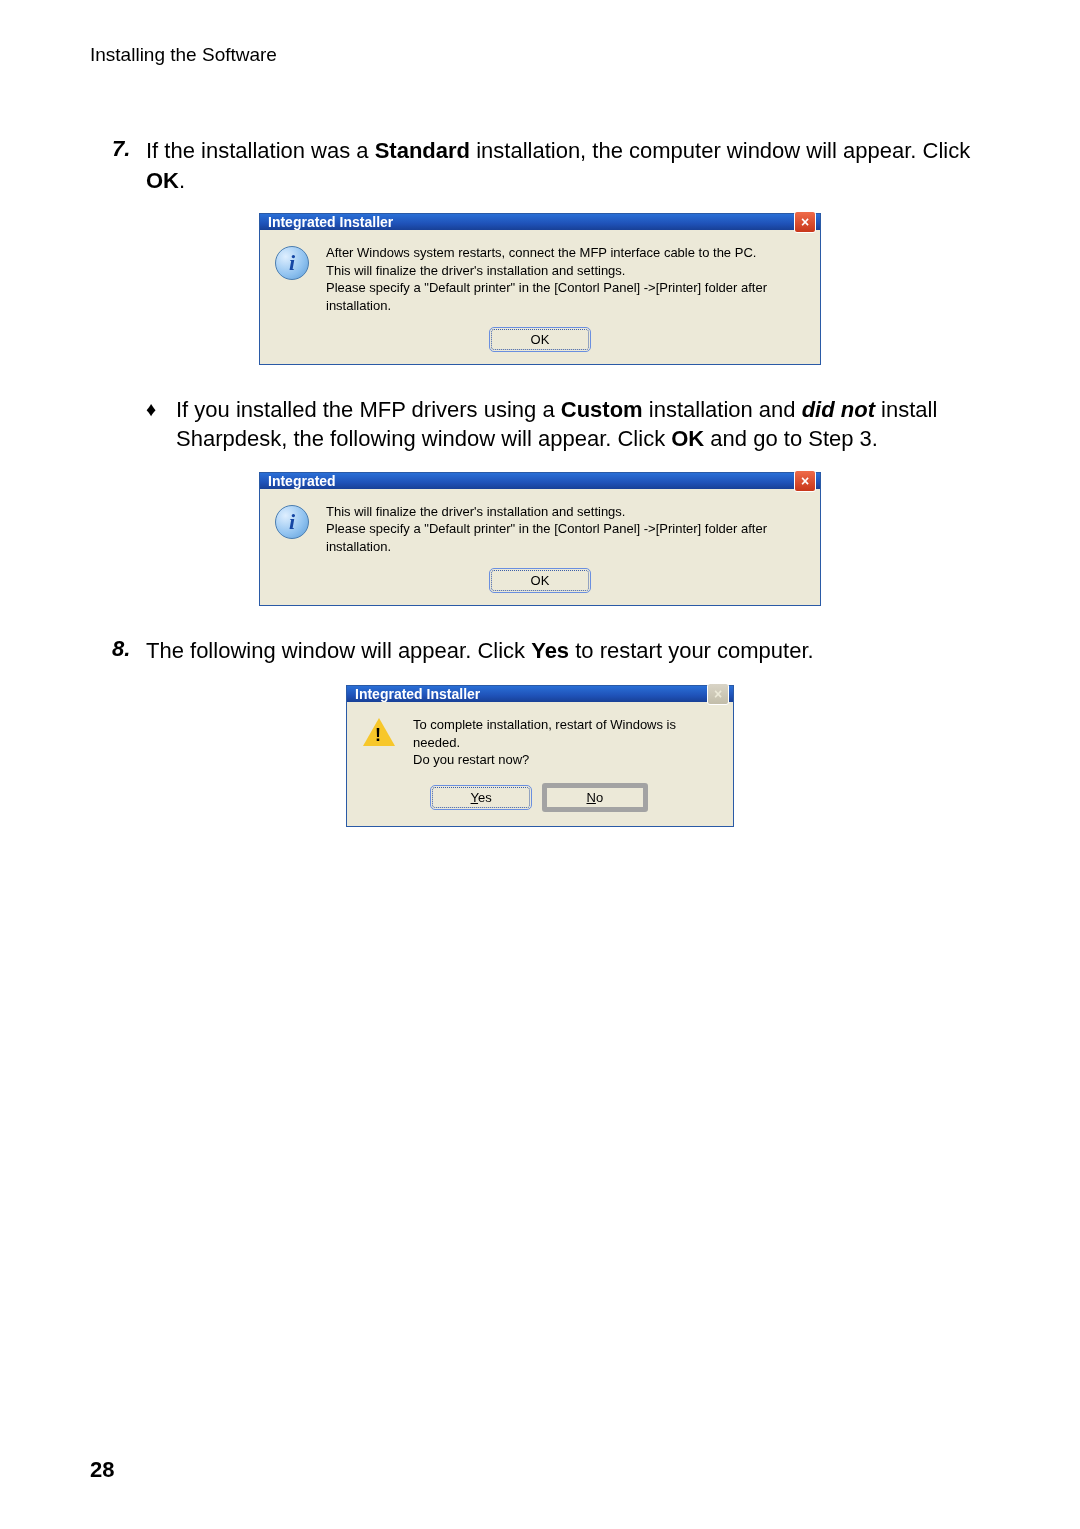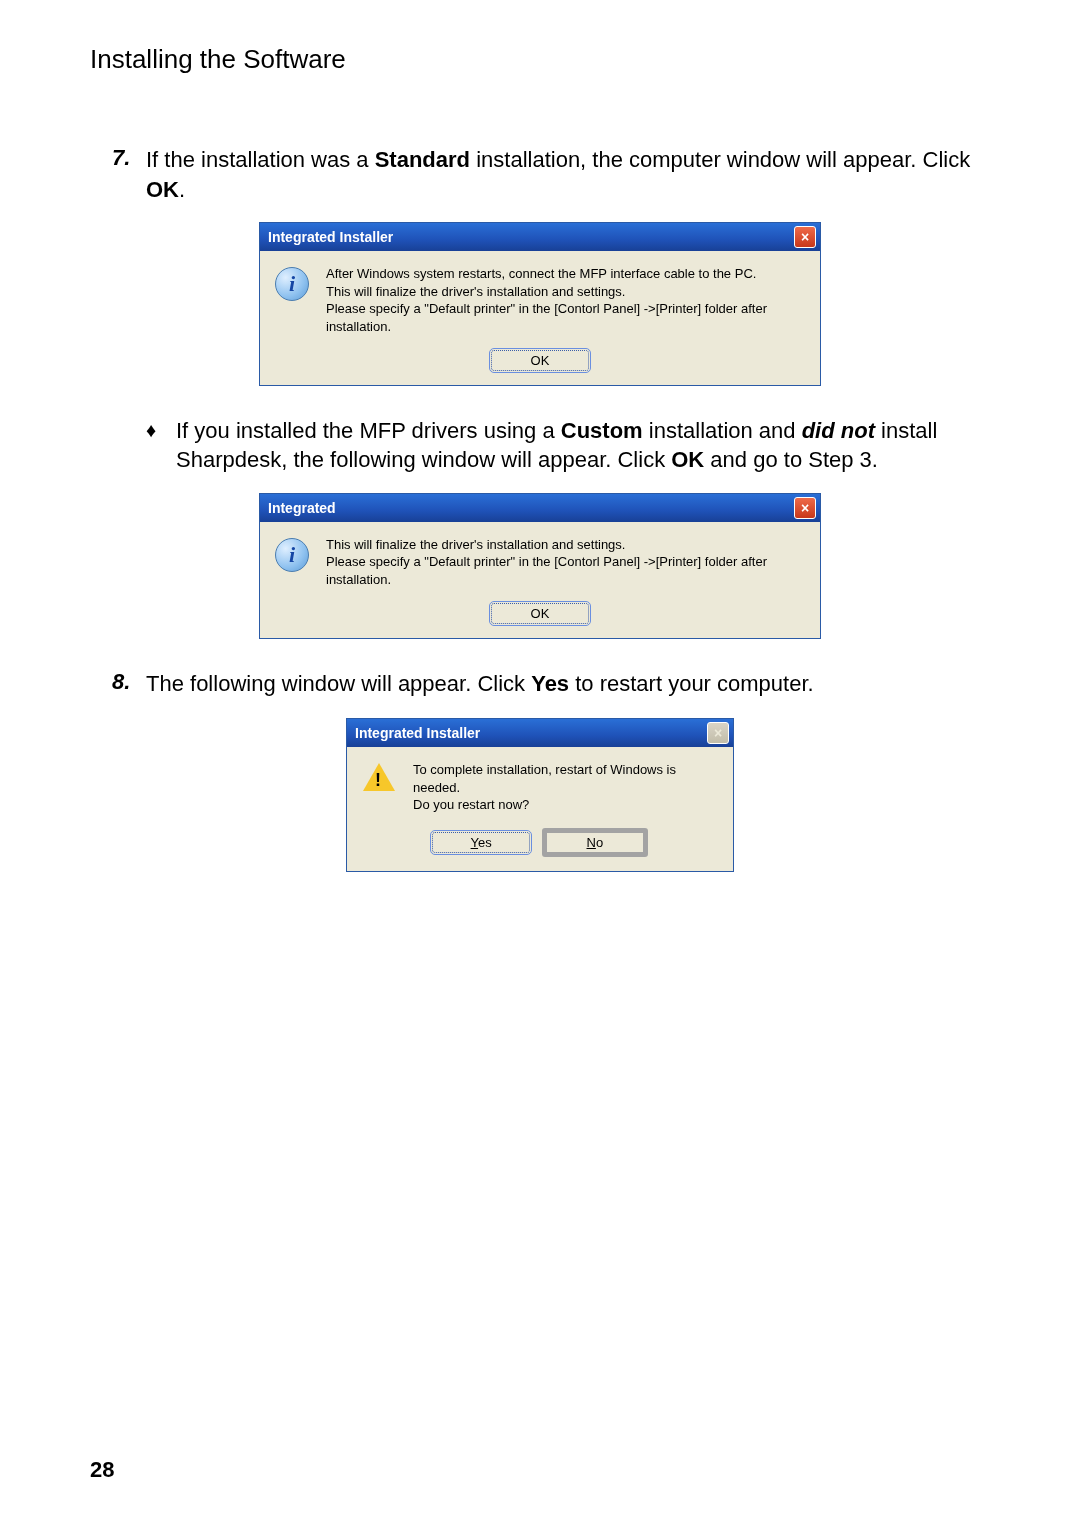--- a/index.html
+++ b/index.html
@@ -10,21 +10,21 @@
     color: #000;
   }
   .page {
     width: 1080px;
     height: 1529px;
     position: relative;
     box-sizing: border-box;
     padding: 44px 90px 0 90px;
   }
   .page-heading {
-    font-size: 26px;
+    font-size: 19px;
     font-weight: 400;
     margin: 0 0 70px 0;
   }
   .step {
     display: flex;
     margin: 0 0 14px 22px;
   }
   .step-num {
     font-style: italic;
     font-weight: 700;
@@ -63,21 +63,21 @@
   }
   .dlg1, .dlg2 {
     width: 560px;
     margin: 18px auto 30px auto;
   }
   .dlg3 {
     width: 386px;
     margin: 20px auto 0 auto;
   }
   .titlebar {
-    height: 28px;
+    height: 16px;
     background: linear-gradient(to bottom, #2a6fd6 0%, #1f52b8 60%, #184096 100%);
     display: flex;
     align-items: center;
     padding: 0 4px 0 8px;
     color: #fff;
     font-weight: 700;
     font-size: 14px;
   }
   .titlebar .title-text { flex: 1; }
   .close-btn {

